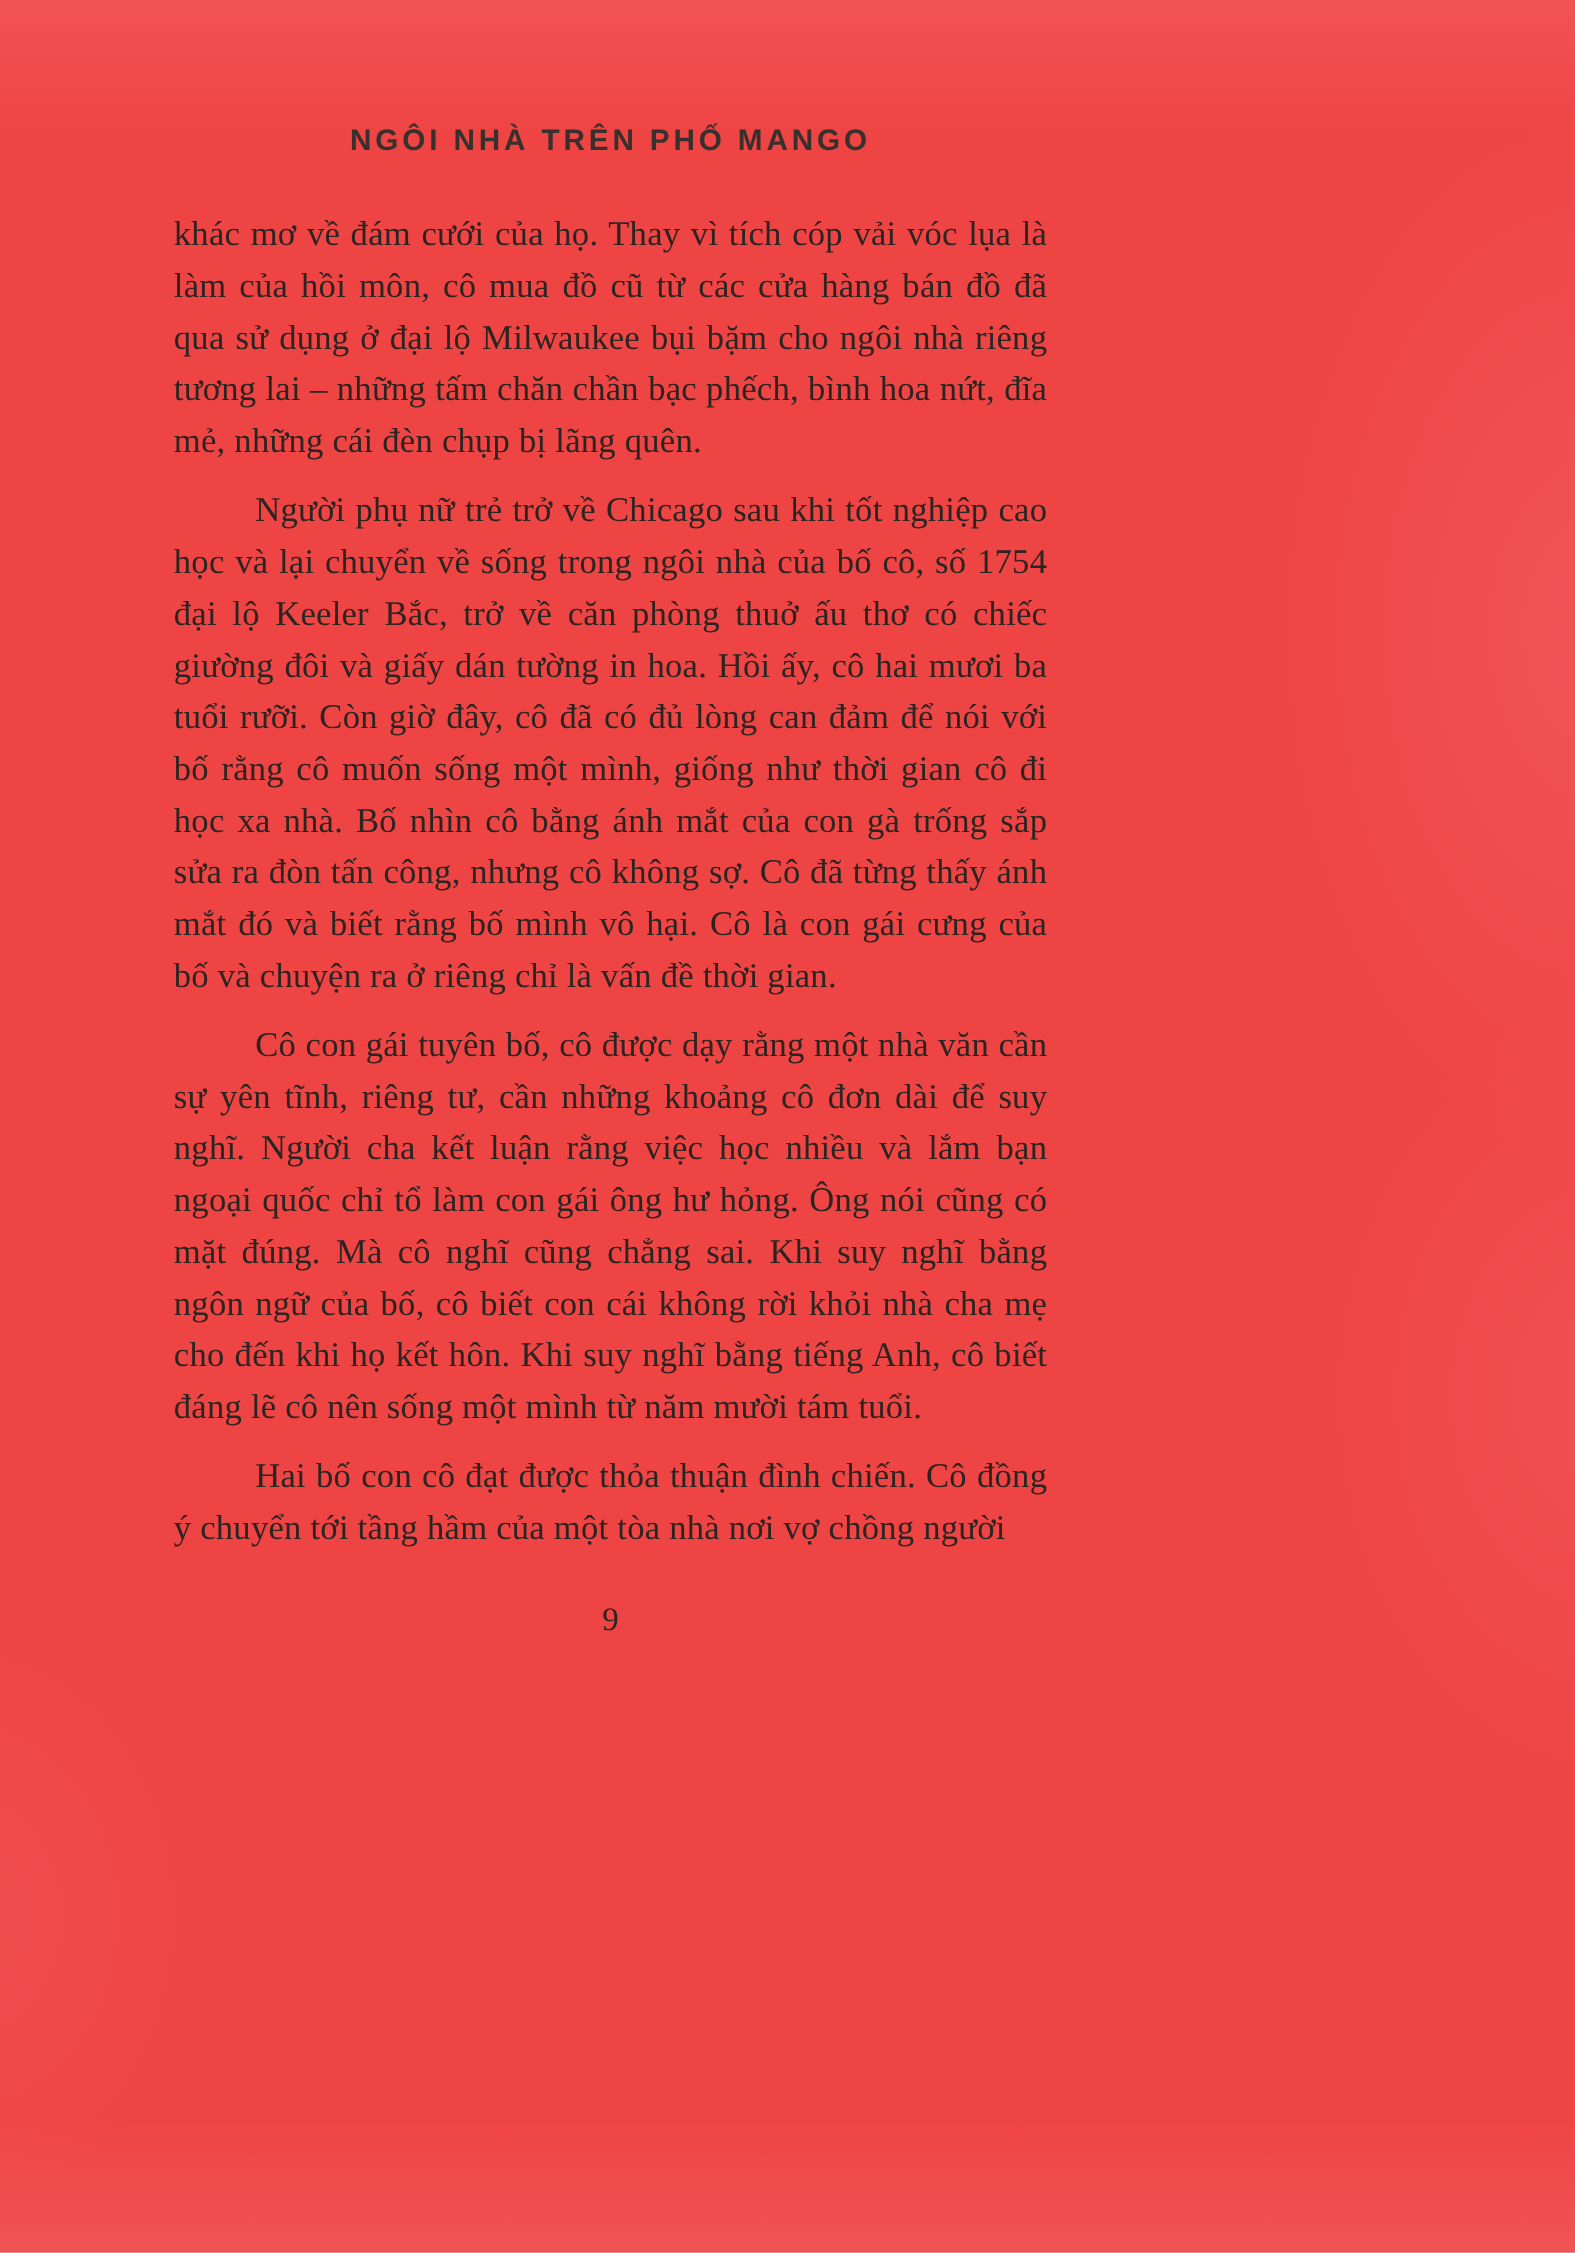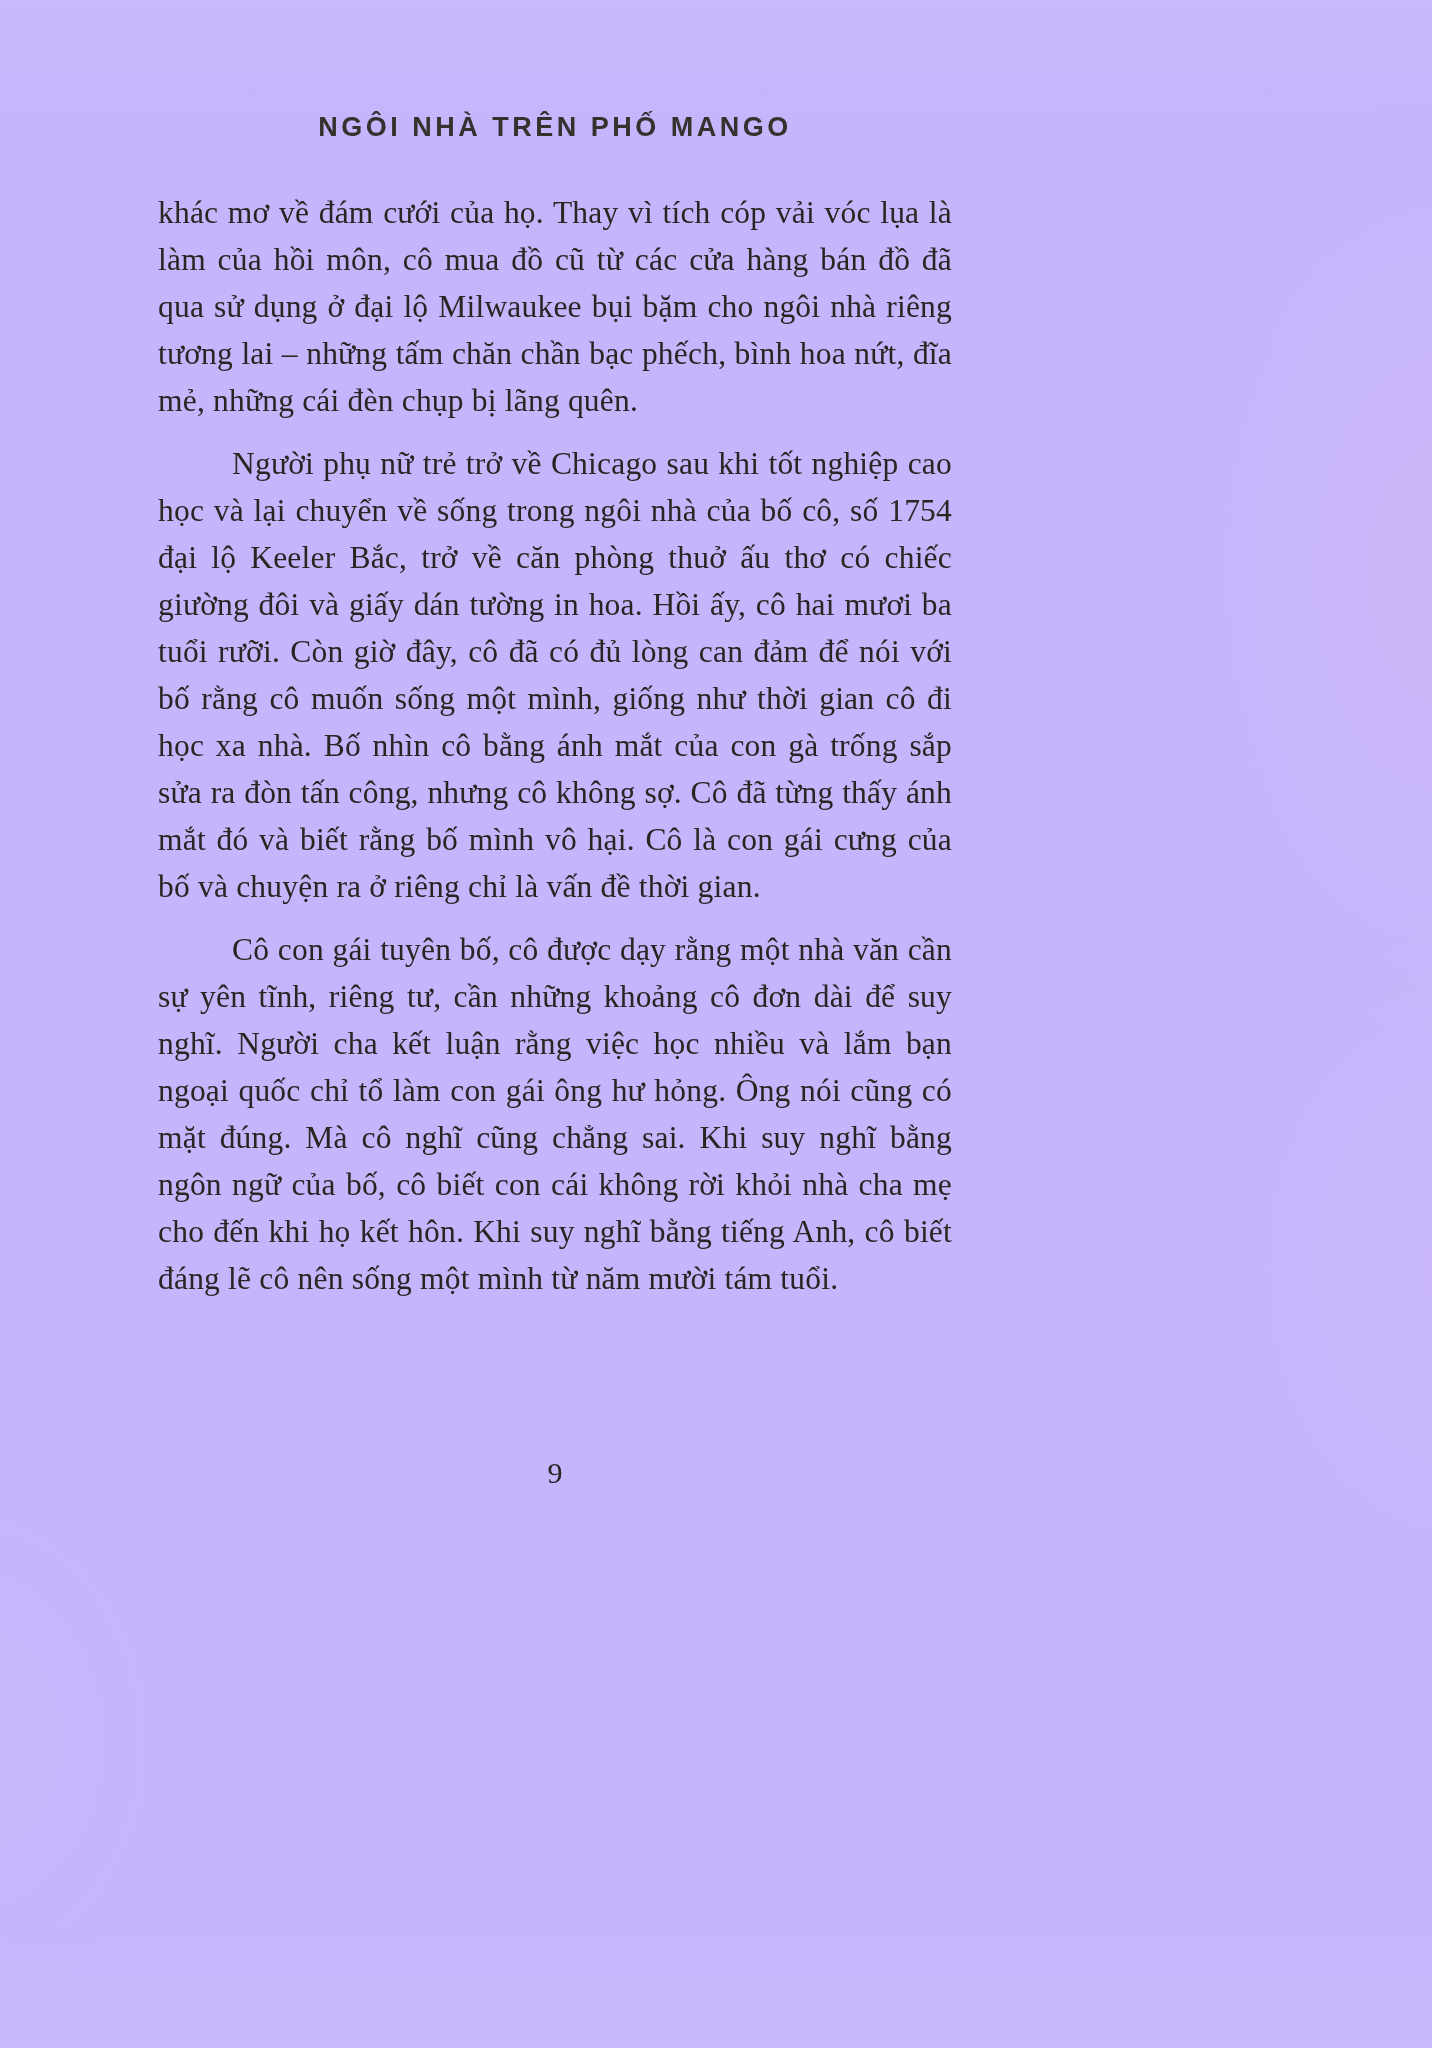--- a/index.html
+++ b/index.html
@@ -5,21 +5,21 @@
   html, body {
     margin: 0;
     padding: 0;
     background: #e9e9e9;
   }
   .page {
     position: relative;
     width: 1432px;
     height: 2048px;
     margin: 0 auto;
-    background: #c4b5fd;
+    background: #ef4444;
     font-family: "Liberation Serif", "DejaVu Serif", serif;
     color: #2b2421;
     overflow: hidden;
   }
   
   .page::before {
     content: "";
     position: absolute;
     inset: 0;
     background:
@@ -68,16 +68,17 @@
 </head>
 <body>
 
 <div class="page">
   <div class="content">
     <h1 class="running-head">NGÔI NHÀ TRÊN PHỐ MANGO</h1>
     <div class="body-text">
         <p>khác mơ về đám cưới của họ. Thay vì tích cóp vải vóc lụa là làm của hồi môn, cô mua đồ cũ từ các cửa hàng bán đồ đã qua sử dụng ở đại lộ Milwaukee bụi bặm cho ngôi nhà riêng tương lai – những tấm chăn chần bạc phếch, bình hoa nứt, đĩa mẻ, những cái đèn chụp bị lãng quên.</p>
         <p class="indent">Người phụ nữ trẻ trở về Chicago sau khi tốt nghiệp cao học và lại chuyển về sống trong ngôi nhà của bố cô, số 1754 đại lộ Keeler Bắc, trở về căn phòng thuở ấu thơ có chiếc giường đôi và giấy dán tường in hoa. Hồi ấy, cô hai mươi ba tuổi rưỡi. Còn giờ đây, cô đã có đủ lòng can đảm để nói với bố rằng cô muốn sống một mình, giống như thời gian cô đi học xa nhà. Bố nhìn cô bằng ánh mắt của con gà trống sắp sửa ra đòn tấn công, nhưng cô không sợ. Cô đã từng thấy ánh mắt đó và biết rằng bố mình vô hại. Cô là con gái cưng của bố và chuyện ra ở riêng chỉ là vấn đề thời gian.</p>
         <p class="indent">Cô con gái tuyên bố, cô được dạy rằng một nhà văn cần sự yên tĩnh, riêng tư, cần những khoảng cô đơn dài để suy nghĩ. Người cha kết luận rằng việc học nhiều và lắm bạn ngoại quốc chỉ tổ làm con gái ông hư hỏng. Ông nói cũng có mặt đúng. Mà cô nghĩ cũng chẳng sai. Khi suy nghĩ bằng ngôn ngữ của bố, cô biết con cái không rời khỏi nhà cha mẹ cho đến khi họ kết hôn. Khi suy nghĩ bằng tiếng Anh, cô biết đáng lẽ cô nên sống một mình từ năm mười tám tuổi.</p>
+        <p class="indent">Hai bố con cô đạt được thỏa thuận đình chiến. Cô đồng ý chuyển tới tầng hầm của một tòa nhà nơi vợ chồng người</p>
       </div>
   </div>
   <div class="page-number">9</div>
 </div>
 
 </body></html>

